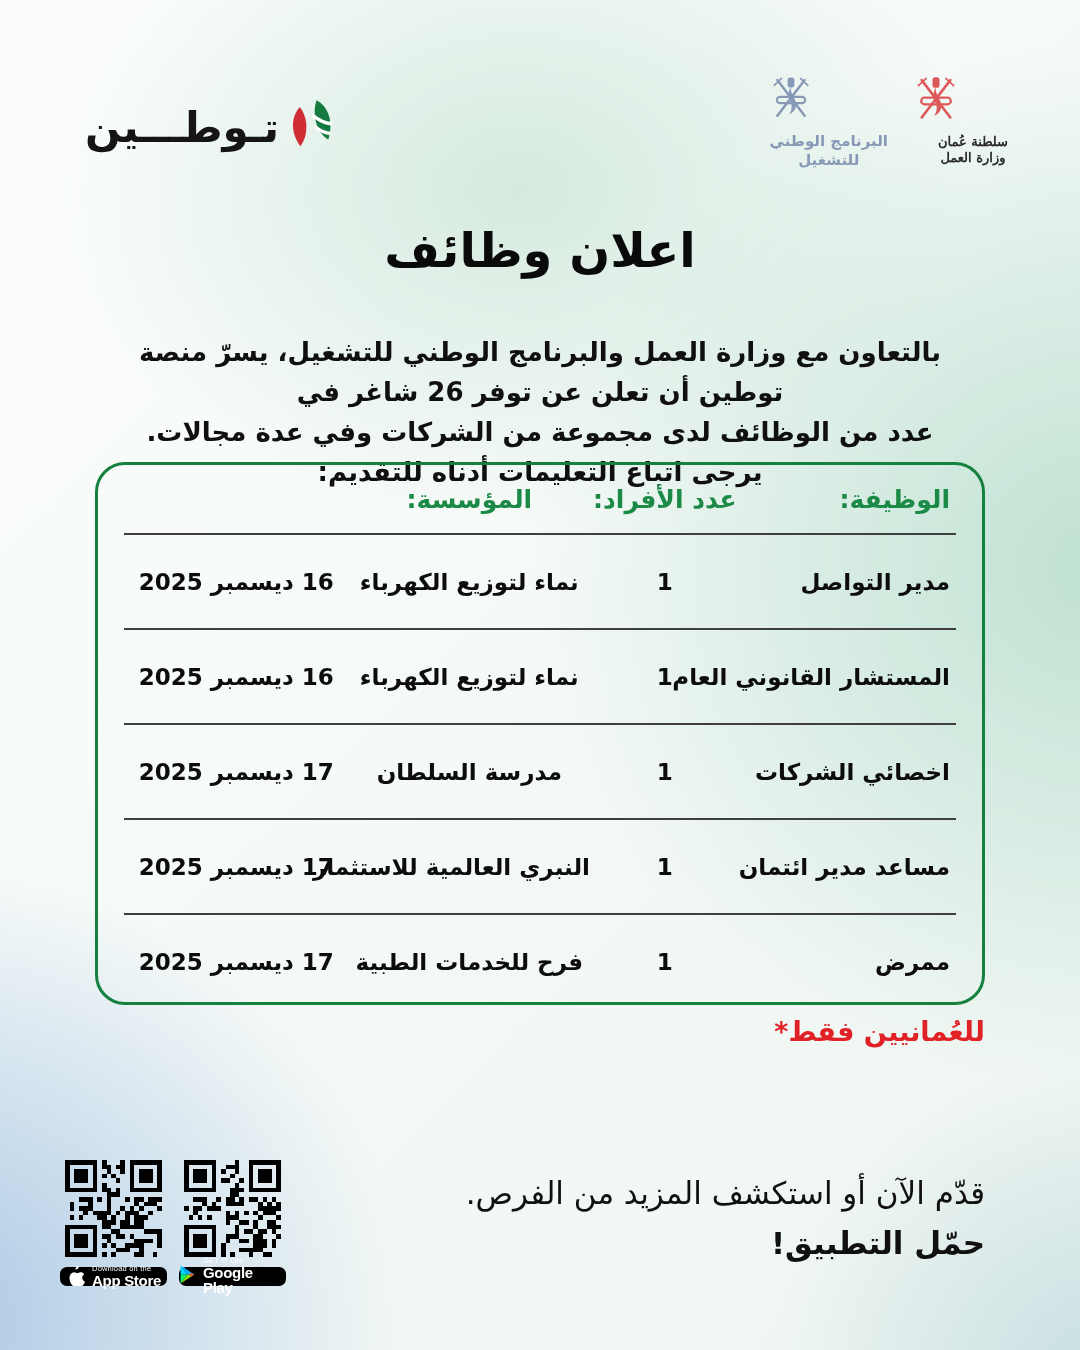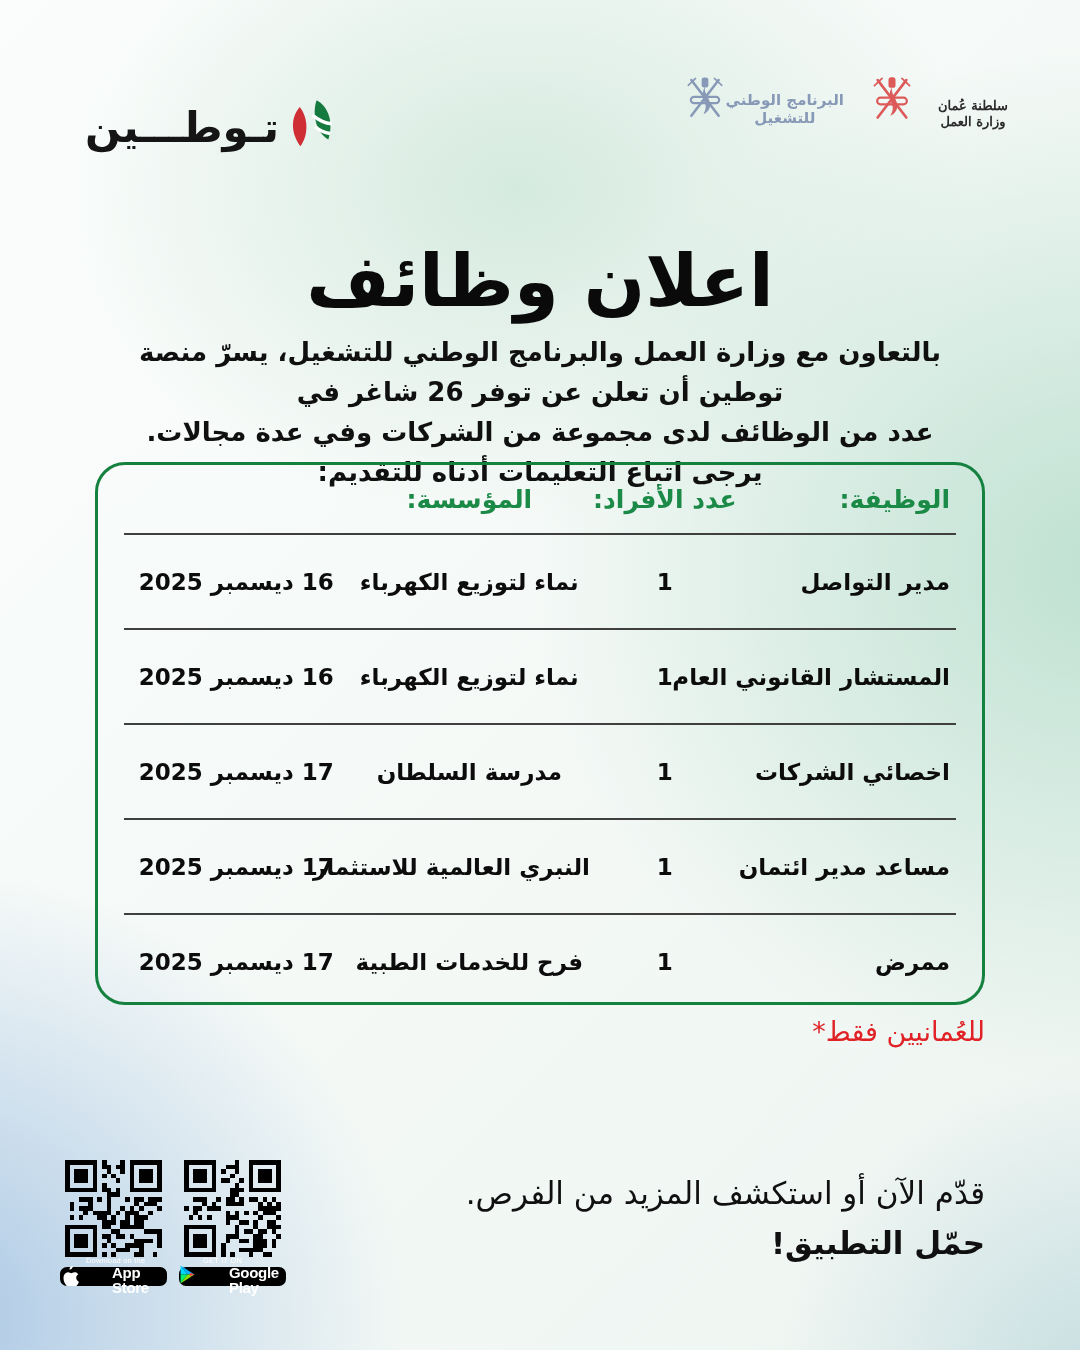--- a/index.html
+++ b/index.html
@@ -11,54 +11,54 @@
       radial-gradient(75% 55% at 102% 42%, #bfe1d2 0%, rgba(191,225,210,0) 70%),
       radial-gradient(60% 35% at 48% 14%, #d5eadf 0%, rgba(213,234,223,0) 70%),
       radial-gradient(70% 52% at -8% 98%, #a8c6e4 0%, rgba(168,198,228,0) 65%),
       radial-gradient(45% 35% at 103% 103%, #c5dde0 0%, rgba(197,221,224,0) 70%),
       linear-gradient(135deg,#fbfdfc 0%, #eef5f1 100%);
   }
   
   .tawteen{position:absolute;left:85px;top:98px;display:flex;direction:ltr;align-items:center;gap:6px;justify-content:center;}
   .tawteen .word{font-size:42px;font-weight:bold;color:#151515;letter-spacing:-1px;line-height:1;}
   .gov-logos{position:absolute;right:72px;top:76px;display:flex;direction:ltr;gap:26px;align-items:flex-start;}
-  .gov{display:flex;flex-direction:row;align-items:flex-end;}
+  .gov{display:flex;flex-direction:column;align-items:flex-start;}
   .gov .cap{margin-top:4px;text-align:center;font-weight:bold;line-height:1.25;}
   .nep .cap{color:#8799b6;font-size:15px;}
   .mol .cap{color:#2b2b2b;font-size:13px;font-family:"DejaVu Serif",serif;margin-left:24px;}
   
-  .title{position:absolute;top:188px;left:0;right:0;text-align:center;font-size:72px;font-weight:bold;color:#0a0a0a;line-height:1.25;}
+  .title{position:absolute;top:188px;left:0;right:0;text-align:center;font-size:48px;font-weight:bold;color:#0a0a0a;line-height:1.25;}
   .intro{position:absolute;top:332px;left:95px;right:95px;text-align:center;font-size:26px;font-weight:bold;line-height:40px;color:#101010;}
   
   .jobs-table{
     position:absolute;left:95px;top:462px;width:890px;height:543px;box-sizing:border-box;
     border:3px solid #15813f;border-radius:30px;padding:0 26px;
   }
   .thead,.trow{display:grid;grid-template-columns:26% 18% 29% 27%;align-items:center;white-space:nowrap;}
   .thead{height:68px;border-bottom:2px solid #3f3f3f;color:#1c8a47;font-weight:bold;font-size:25px;}
   .trow{height:93px;border-bottom:2px solid #3f3f3f;font-weight:bold;font-size:23px;color:#0c0c0c;}
   .trow:last-child{border-bottom:none;}
   .c-job{text-align:right;padding-right:6px;}
   .c-count,.c-org,.c-deadline{text-align:center;}
   
-  .note{position:absolute;right:95px;top:1016px;font-size:27px;font-weight:normal;color:#e02227;text-align:center;}
+  .note{position:absolute;right:95px;top:1016px;font-size:27px;font-weight:bold;color:#e02227;text-align:center;}
   
   .cta{position:absolute;right:95px;top:1168px;text-align:right;line-height:50px;font-size:31px;color:#101010;}
   .cta .l1{font-weight:normal;}
   .cta .l2{font-weight:bold;}
   .stores{position:absolute;left:60px;top:1160px;display:flex;direction:ltr;gap:12px;}
   .store-col{width:107px;display:flex;flex-direction:column;align-items:center;gap:10px;}
   .badge{
     width:107px;height:19px;background:#000;border-radius:7px;display:flex;direction:ltr;
     align-items:center;justify-content:center;gap:7px;color:#fff;
     font-family:"Liberation Sans",sans-serif;
   }
   .badge .txt{display:flex;flex-direction:column;line-height:1.05;}
   .badge .tag{font-size:7.5px;letter-spacing:.2px;}
-  .badge .nm{font-size:15px;font-weight:bold;letter-spacing:-.3px;margin-left:26px;}
+  .badge .nm{font-size:15px;font-weight:bold;letter-spacing:-.3px;}
   .qr svg{display:block;}
 </style>
 </head>
 <body>
 
 <div class="page">
 
   <div class="tawteen">
     <span class="word">تـوطـــين</span>
     <span>

